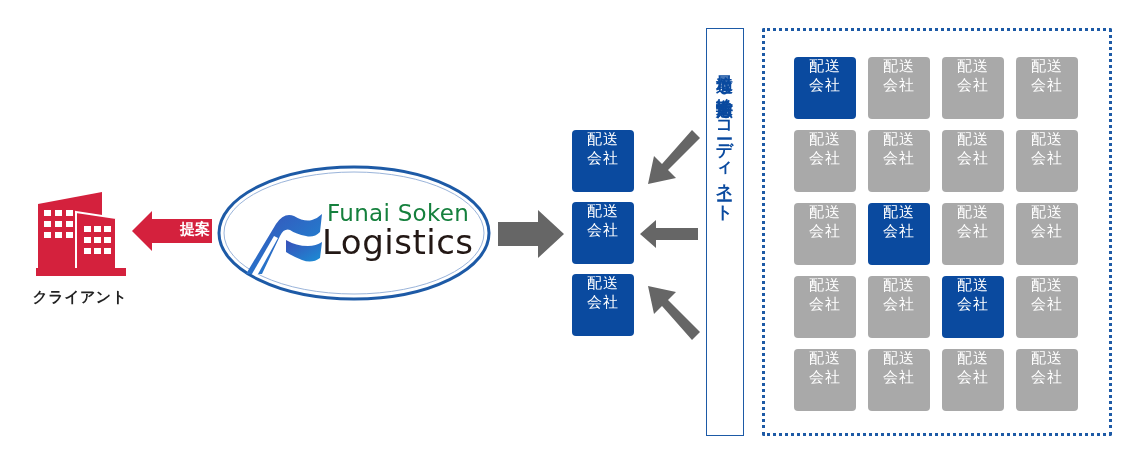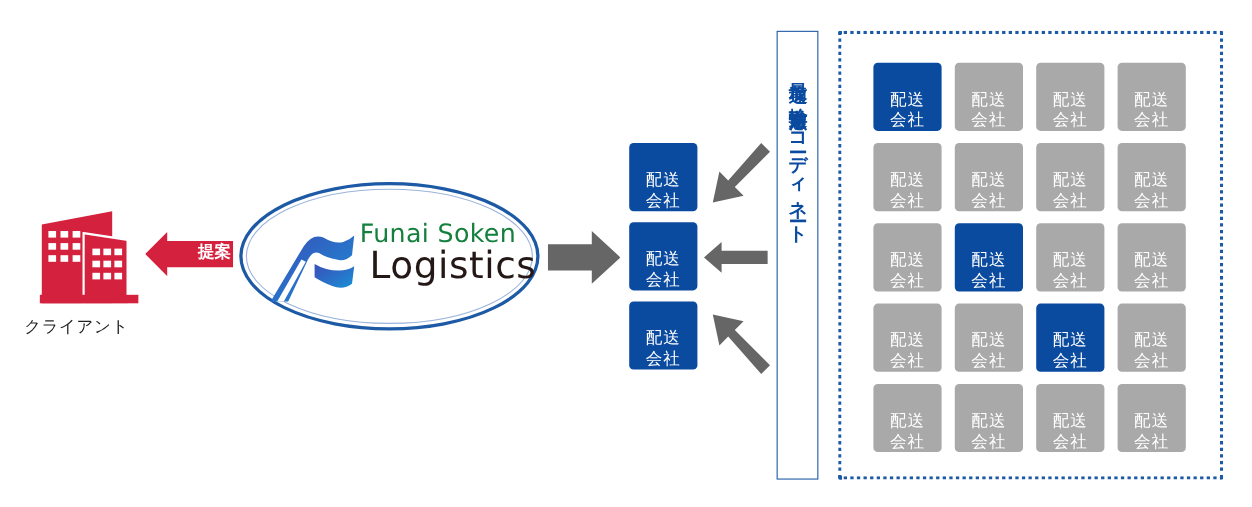--- a/index.html
+++ b/index.html
@@ -2,40 +2,40 @@
 <html><head>
 <meta charset="utf-8">
 <style>
   html, body { margin: 0; padding: 0; background: #ffffff; }
   body { width: 1138px; height: 461px; position: relative; overflow: hidden;
          font-family: "DejaVu Sans", "Liberation Sans", sans-serif; }
   .abs { position: absolute; }
 
   
   #building { left: 36px; top: 188px; width: 90px; height: 88px; }
-  #client-label { left: 22px; top: 288px; width: 116px; 
-                  font-size: 15px; font-weight: normal; color: #222; letter-spacing: 0.5px; }
+  #client-label { left: 22px; top: 288px; width: 116px; text-align: center;
+                  font-size: 15px; font-weight: bold; color: #222; letter-spacing: 0.5px; }
 
   
   #proposal-arrow { left: 132px; top: 211px; width: 80px; height: 40px; }
   #proposal-label { left: 158px; top: 220px; width: 52px; text-align: right;
                     color: #fff; font-size: 15px; font-weight: bold; }
 
   
   #logo { left: 216px; top: 164px; width: 276px; height: 138px; }
   #logo-line1 { left: 327px; top: 200px; font-size: 23px; color: #15803d; letter-spacing: 0.3px; }
-  #logo-line2 { left: 336px; top: 222px; font-size: 34px; color: #231815; letter-spacing: 0.5px; }
+  #logo-line2 { left: 322px; top: 222px; font-size: 34px; color: #231815; letter-spacing: 0.5px; }
 
   
   #main-arrow { left: 498px; top: 210px; width: 66px; height: 48px; }
 
   
   .dbox { width: 62px; height: 62px; border-radius: 4px; color: #fff;
           font-size: 15px; line-height: 19px; text-align: center;
-          display: flex; align-items: flex-end; justify-content: center; }
+          display: flex; align-items: flex-start; justify-content: center; }
   .dbox .inner { letter-spacing: 1px; }
   .blue { background: #0a4a9f; }
   .gray { background: #a9a9a9; }
 
   
   .sarrow { width: 70px; height: 70px; }
 
   
   #coord-box { left: 706px; top: 28px; width: 38px; height: 408px;
                border: 1.5px solid #1d5aa6; box-sizing: border-box; }

